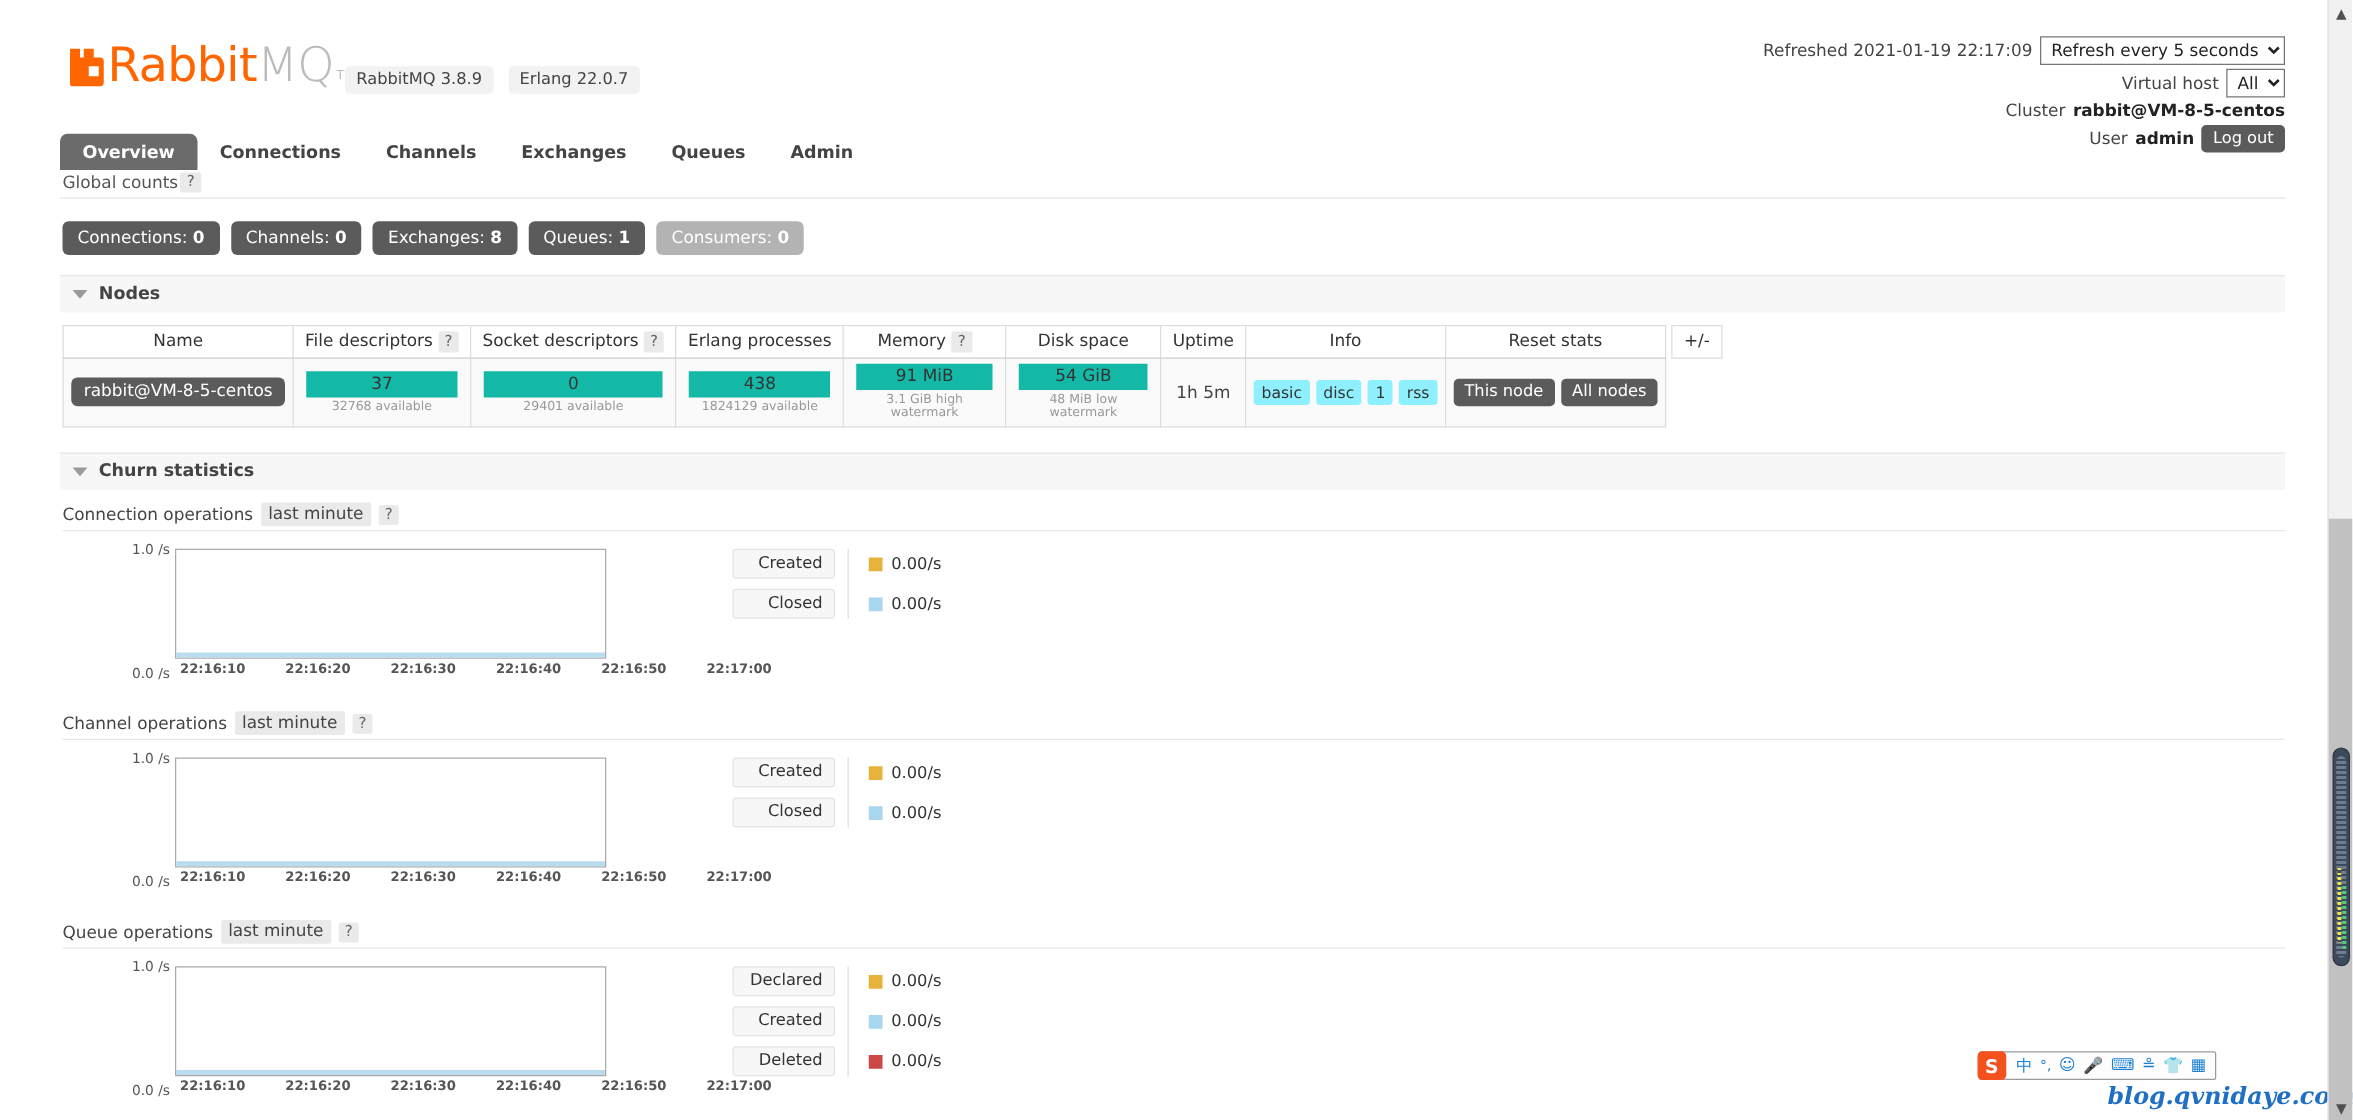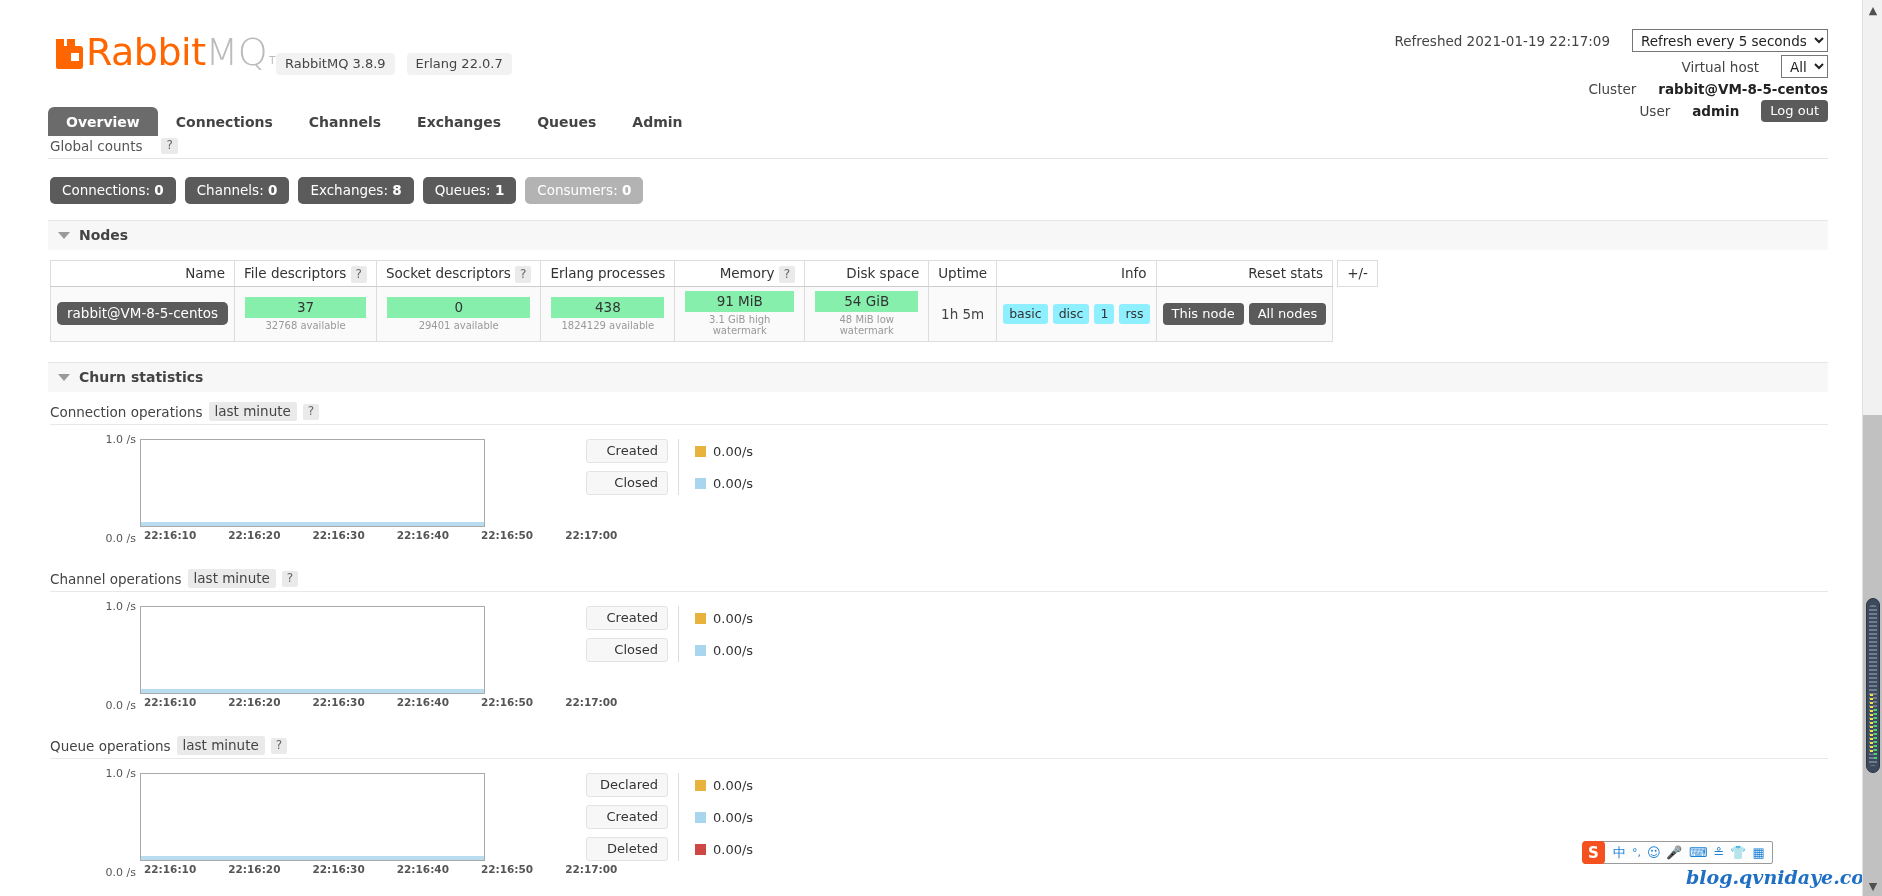--- a/index.html
+++ b/index.html
@@ -64,21 +64,21 @@
     background: #f2f2f2; color: #444; font-size: 13px;
     padding: 3px 9px 4px; border-radius: 4px; font-weight: 400; white-space: nowrap;
   }
 
   
   .hdr-right {
     position: absolute; right: 0px; top: 12px; text-align: right;
     font-size: 13.5px; color: #444;
   }
   .hdr-row { display: flex; align-items: center; justify-content: flex-end;
-             margin-bottom: 3px; gap: 22px; white-space: nowrap; }
+             margin-bottom: 3px; gap: 6px; white-space: nowrap; }
   .hdr-label { color: #444; }
   select.ctrl {
     font-family: "DejaVu Sans","Liberation Sans",sans-serif;
     font-size: 13.5px; color: #222;
     border: 1px solid #767676; background: #fff;
     padding: 1px 4px; border-radius: 0;
     height: 23px;
   }
   .strong { font-weight: bold; color: #222; }
   .logout-btn {
@@ -93,21 +93,21 @@
   .tab {
     font-size: 14px; font-weight: bold; color: #444;
     padding: 7px 18px 6px; border-radius: 6px 6px 0 0;
     cursor: pointer; white-space: nowrap;
   }
   .tab.active { background: #6b6b6b; color: #fff; }
 
   
   .subhead {
     font-size: 13.5px; color: #555; padding: 3px 0 4px 2px;
-    border-bottom: 1px solid #e4e4e4; display: flex; align-items: center; gap: 19px;
+    border-bottom: 1px solid #e4e4e4; display: flex; align-items: center; gap: 2px;
   }
   .qmark {
     background: #eaeaea; color: #666; font-size: 12px;
     padding: 1px 5px 2px; border-radius: 2px; cursor: pointer; line-height: 1.1;
   }
   .hl-pill {
     background: #eaeaea; color: #444; font-size: 13.5px;
     padding: 1px 6px 2px; border-radius: 2px; cursor: pointer;
   }
 
@@ -130,35 +130,35 @@
     width: 0; height: 0; border-left: 6px solid transparent;
     border-right: 6px solid transparent; border-top: 7px solid #9a9a9a;
   }
 
   
   .nodes-wrap { padding: 10px 0 0 2px; display: flex; align-items: flex-start; }
   table.nodes {
     border-collapse: collapse; font-size: 13.5px; background: #fff;
   }
   table.nodes th {
-    text-align: right; font-weight: normal; color: #333;
+    text-align: center; font-weight: normal; color: #333;
     border: 1px solid #ddd; border-bottom: 1px solid #ccc;
     padding: 4px 9px 5px; background: #fff; white-space: nowrap;
     vertical-align: middle;
   }
   table.nodes td {
     border: 1px solid #ddd; padding: 4px 6px 5px;
     vertical-align: middle; text-align: center; background: #fafafa;
   }
   .node-name-pill {
     background: #5b5b5b; color: #fff; border-radius: 5px;
     padding: 3px 10px 4px; font-size: 13.5px; display: inline-block; white-space: nowrap;
   }
   .bar-green {
-    background: #86efac; color: #333; font-size: 13.5px;
+    background: #14b8a6; color: #333; font-size: 13.5px;
     padding: 2px 0 3px; text-align: center; width: 100%;
   }
   .bar-sub { font-size: 10px; color: #999; margin-top: 2px; text-align: center; }
   .cell-pad { padding: 0 4px; }
   .info-badges { display: flex; gap: 5px; justify-content: flex-start; }
   .info-badge {
     background: #8eefff; color: #333; font-size: 12.5px;
     border-radius: 3px; padding: 2px 6px 3px; cursor: pointer;
   }
   .reset-btns { display: flex; gap: 5px; justify-content: flex-start; }

